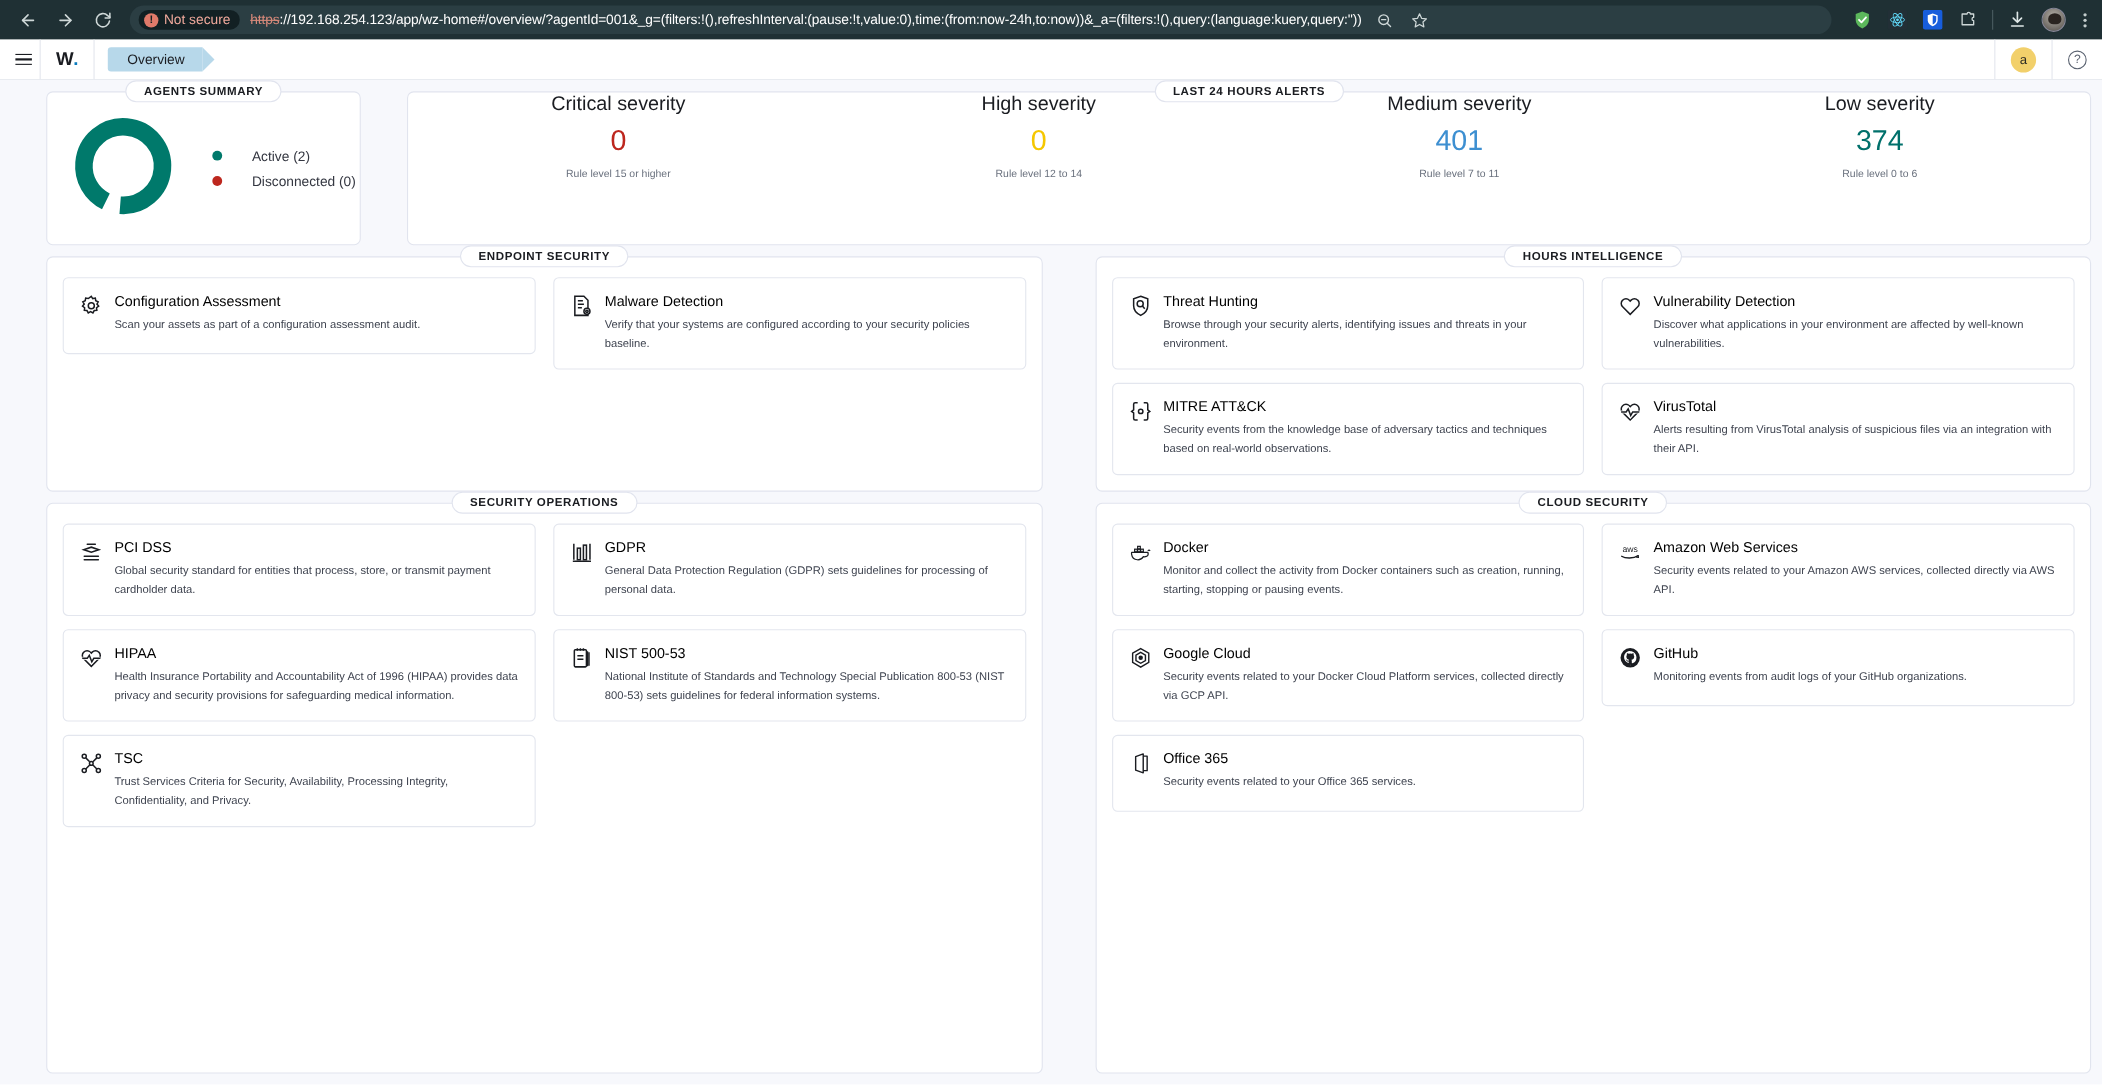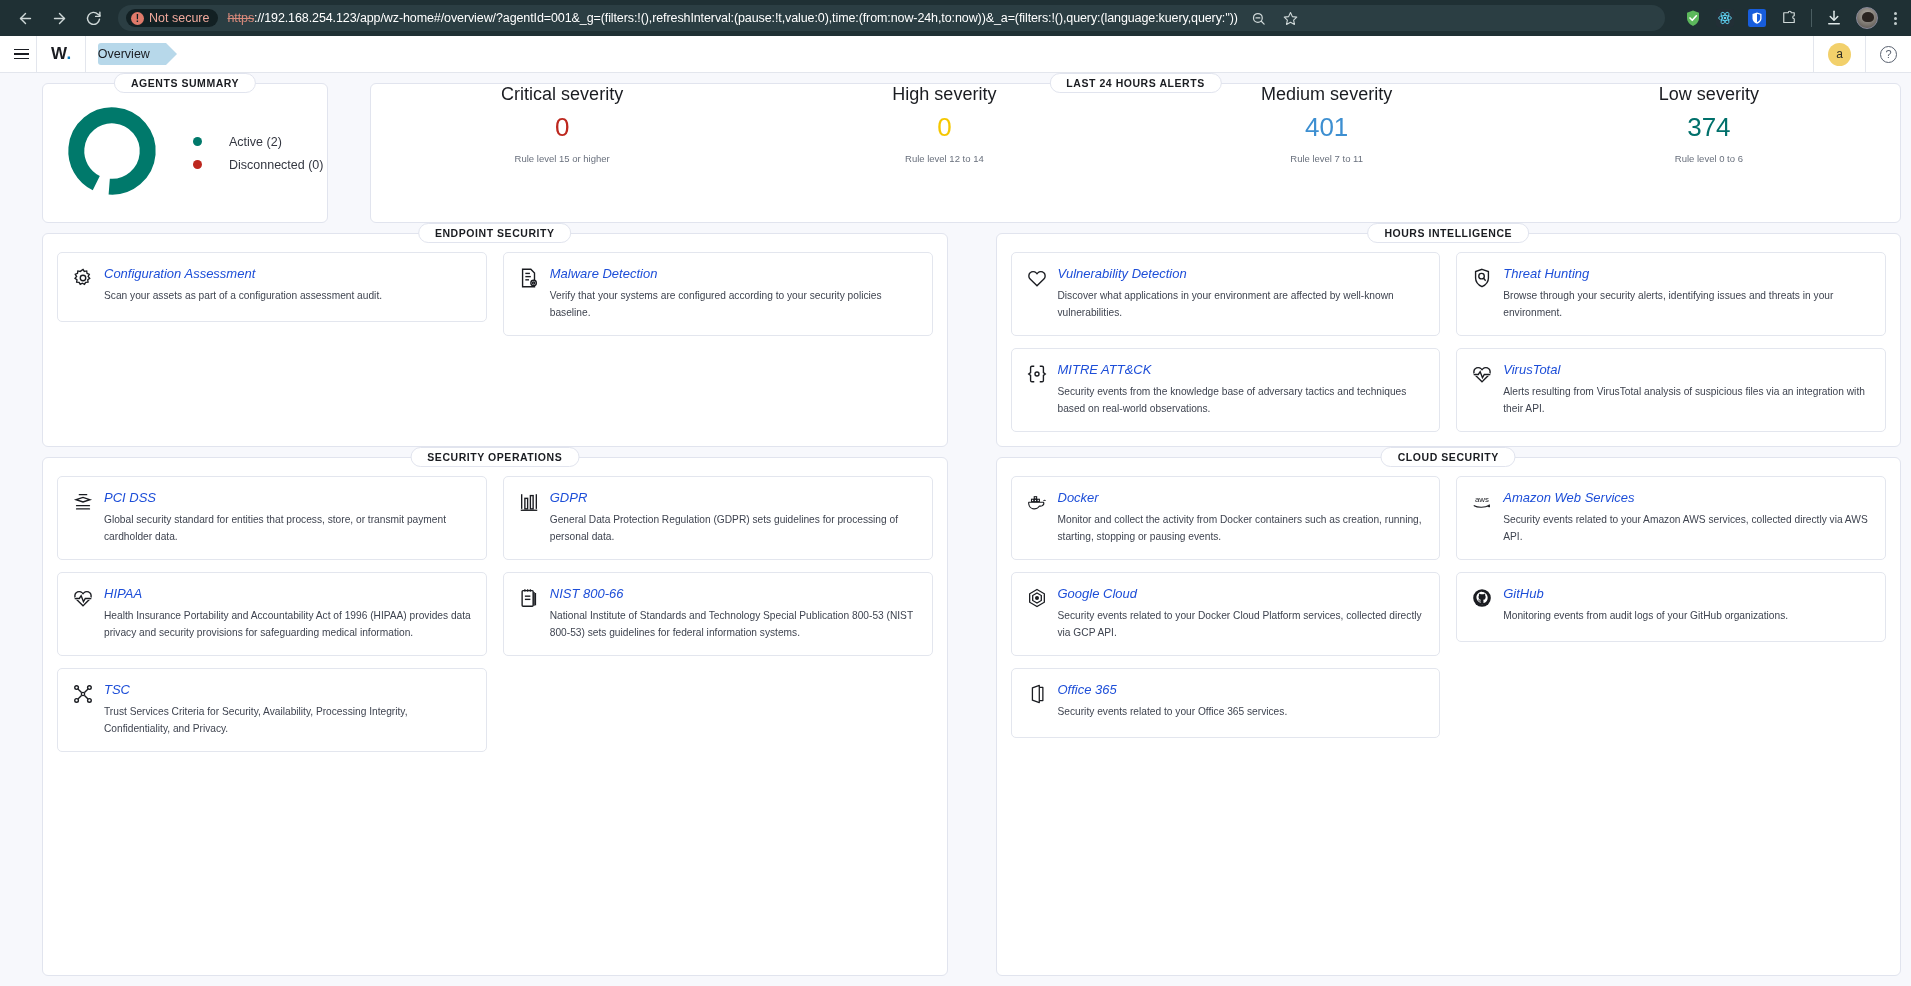--- a/index.html
+++ b/index.html
@@ -99,21 +99,21 @@
     display:flex; align-items:center; justify-content:center;
     padding: 0 14px;
     font-size: 17px; font-weight: 700; color: #1a1c21; letter-spacing: -0.5px;
   }
   .brand .dot { color: #0b7bbd; }
   .tab-strip { display:flex; align-items:center; padding-left: 12px; }
   .tab {
     background: #b7d8ea;
     color: #1a1c21;
     font-size: 12.5px;
-    padding: 5px 16px 5px 0;
+    padding: 5px 16px 5px 18px;
     border-radius: 3px 0 0 3px;
     position: relative;
     height: 22px;
     display:flex; align-items:center;
   }
   .tab::after{
     content:''; position:absolute; right:-11px; top:0;
     border-top: 11px solid transparent;
     border-bottom: 11px solid transparent;
     border-left: 11px solid #b7d8ea;
@@ -188,21 +188,21 @@
     border: 1px solid #e3e6ee;
     border-radius: 5px;
     padding: 13px 14px 14px;
     display: flex;
     gap: 10px;
     align-self: flex-start;
   }
   .card-icon { width: 22px; height: 22px; flex: 0 0 22px; color:#1a1c21; margin-top:1px; }
   .card-icon svg { display:block; width:22px; height:22px; }
   .card-body { min-width: 0; }
-  .card-title { font-size: 13px; color: #1d4ed8; margin-bottom: 7px; font-weight: 400; font-style: italic; }
+  .card-title { font-size: 13px; color: #000000; margin-bottom: 7px; font-weight: 400; }
   .card-desc { font-size: 10.2px; color: #3f4450; line-height: 1.62; }
 
   .h-slot { min-height: 70px; }
 </style>
 </head>
 <body>
 
 <div class="browser-bar">
   <div class="nav-btn">
     <svg width="17" height="17" viewBox="0 0 24 24" fill="none" stroke="currentColor" stroke-width="2" stroke-linecap="round" stroke-linejoin="round">
@@ -407,40 +407,40 @@
       </div>
     </div>
 
     <div class="panel col-panel">
       <div class="panel-title">HOURS INTELLIGENCE</div>
       <div class="card-grid">
 
         <div class="card h-slot">
           <span class="card-icon">
             <svg viewBox="0 0 24 24" fill="none" stroke="currentColor" stroke-width="1.5">
-                <path d="M12 20.5 4.5 13a4.6 4.6 0 0 1 0-6.6 4.6 4.6 0 0 1 6.6 0l.9.9.9-.9a4.6 4.6 0 0 1 6.6 0 4.6 4.6 0 0 1 0 6.6z"></path>
-              </svg>
-          </span>
-          <div class="card-body">
-            <div class="card-title">Vulnerability Detection</div>
-            <div class="card-desc">Discover what applications in your environment are affected by well-known vulnerabilities.</div>
-          </div>
-        </div>
-
-        <div class="card h-slot">
-          <span class="card-icon">
-            <svg viewBox="0 0 24 24" fill="none" stroke="currentColor" stroke-width="1.5">
                 <path d="M12 2.5 19 5v7c0 4.5-3.4 7.8-7 9.5C8.4 19.8 5 16.5 5 12V5z"></path>
                 <circle cx="11.5" cy="10" r="3"></circle>
                 <line x1="13.7" y1="12.3" x2="16" y2="15"></line>
               </svg>
           </span>
           <div class="card-body">
             <div class="card-title">Threat Hunting</div>
             <div class="card-desc">Browse through your security alerts, identifying issues and threats in your environment.</div>
+          </div>
+        </div>
+
+        <div class="card h-slot">
+          <span class="card-icon">
+            <svg viewBox="0 0 24 24" fill="none" stroke="currentColor" stroke-width="1.5">
+                <path d="M12 20.5 4.5 13a4.6 4.6 0 0 1 0-6.6 4.6 4.6 0 0 1 6.6 0l.9.9.9-.9a4.6 4.6 0 0 1 6.6 0 4.6 4.6 0 0 1 0 6.6z"></path>
+              </svg>
+          </span>
+          <div class="card-body">
+            <div class="card-title">Vulnerability Detection</div>
+            <div class="card-desc">Discover what applications in your environment are affected by well-known vulnerabilities.</div>
           </div>
         </div>
 
         <div class="card h-slot">
           <span class="card-icon">
             <svg viewBox="0 0 24 24" fill="none" stroke="currentColor" stroke-width="1.5">
                 <path d="M9 3.5H6.5A1.5 1.5 0 0 0 5 5v5.5L3 12l2 1.5V19a1.5 1.5 0 0 0 1.5 1.5H9"></path>
                 <path d="M15 3.5h2.5A1.5 1.5 0 0 1 19 5v5.5L21 12l-2 1.5V19a1.5 1.5 0 0 1-1.5 1.5H15"></path>
                 <circle cx="12" cy="12" r="2.2"></circle>
               </svg>
@@ -527,21 +527,21 @@
                 <path d="M17.5 5.5v15"></path>
                 <path d="M19 6.5v13.5"></path>
                 <line x1="7.5" y1="2.5" x2="7.5" y2="5"></line>
                 <line x1="10.5" y1="2.5" x2="10.5" y2="5"></line>
                 <line x1="13.5" y1="2.5" x2="13.5" y2="5"></line>
                 <line x1="7.5" y1="10" x2="13.5" y2="10"></line>
                 <line x1="7.5" y1="13.5" x2="13.5" y2="13.5"></line>
               </svg>
           </span>
           <div class="card-body">
-            <div class="card-title">NIST 800-66</div>
+            <div class="card-title">NIST 500-53</div>
             <div class="card-desc">National Institute of Standards and Technology Special Publication 800-53 (NIST 800-53) sets guidelines for federal information systems.</div>
           </div>
         </div>
 
         <div class="card h-slot">
           <span class="card-icon">
             <svg viewBox="0 0 24 24" fill="none" stroke="currentColor" stroke-width="1.5">
                 <circle cx="5" cy="5" r="2"></circle>
                 <circle cx="19" cy="5" r="2"></circle>
                 <circle cx="5" cy="19" r="2"></circle>

